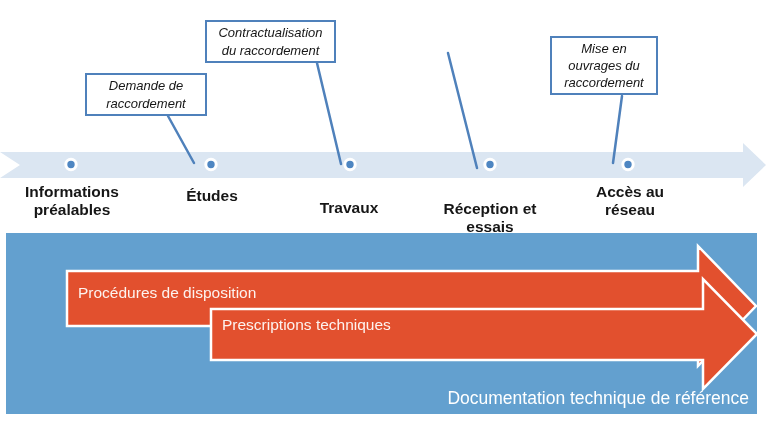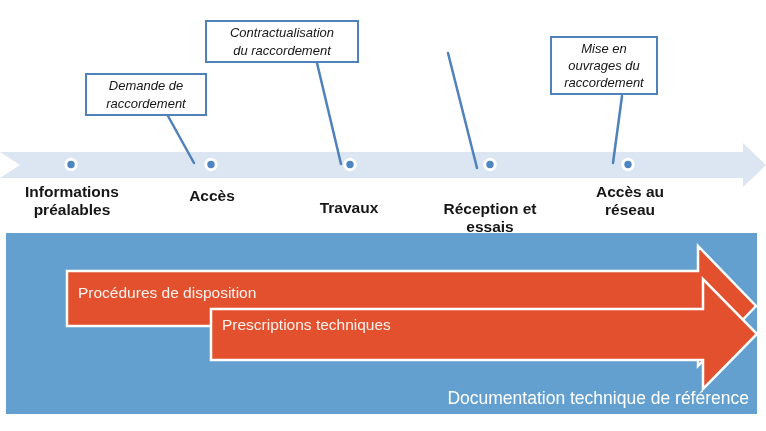--- a/index.html
+++ b/index.html
@@ -49,30 +49,30 @@
 
     <rect x="6" y="233" width="751" height="181" fill="#63A0CF"></rect>
 
     <path d="M67,271 L698,271 L698,246 L756,306 L698,366 L698,326 L67,326 Z" fill="#E2502E" stroke="#ffffff" stroke-width="2.5" stroke-linejoin="miter"></path>
 
     <path d="M211,309 L703,309 L703,279 L757,334 L703,389 L703,360 L211,360 Z" fill="#E2502E" stroke="#ffffff" stroke-width="2.5" stroke-linejoin="miter"></path>
   </svg>
 
   <div class="ms-label" style="left:72px;top:183px;width:130px">Informations
 préalables</div>
-  <div class="ms-label" style="left:212px;top:187px;width:90px">Accès</div>
+  <div class="ms-label" style="left:212px;top:187px;width:90px">Études</div>
   <div class="ms-label" style="left:349px;top:199px;width:90px">Travaux</div>
   <div class="ms-label" style="left:490px;top:200px;width:130px">Réception et
 essais</div>
   <div class="ms-label" style="left:630px;top:183px;width:110px">Accès au
 réseau</div>
 
   <div class="callout" style="left:85px;top:73px;width:122px;height:43px">Demande de
 raccordement</div>
-  <div class="callout" style="left:205px;top:20px;width:154px;height:43px">Contractualisation
+  <div class="callout" style="left:205px;top:20px;width:131px;height:43px">Contractualisation
 du raccordement</div>
   <div class="callout" style="left:550px;top:36px;width:108px;height:59px">Mise en
 ouvrages du
 raccordement</div>
 
   <span class="band-label" style="left:78px;top:284px">Procédures de disposition</span>
   <span class="band-label" style="left:222px;top:316px">Prescriptions techniques</span>
 
   <span class="caption" style="right:17px;top:388px">Documentation technique de référence</span>
 

